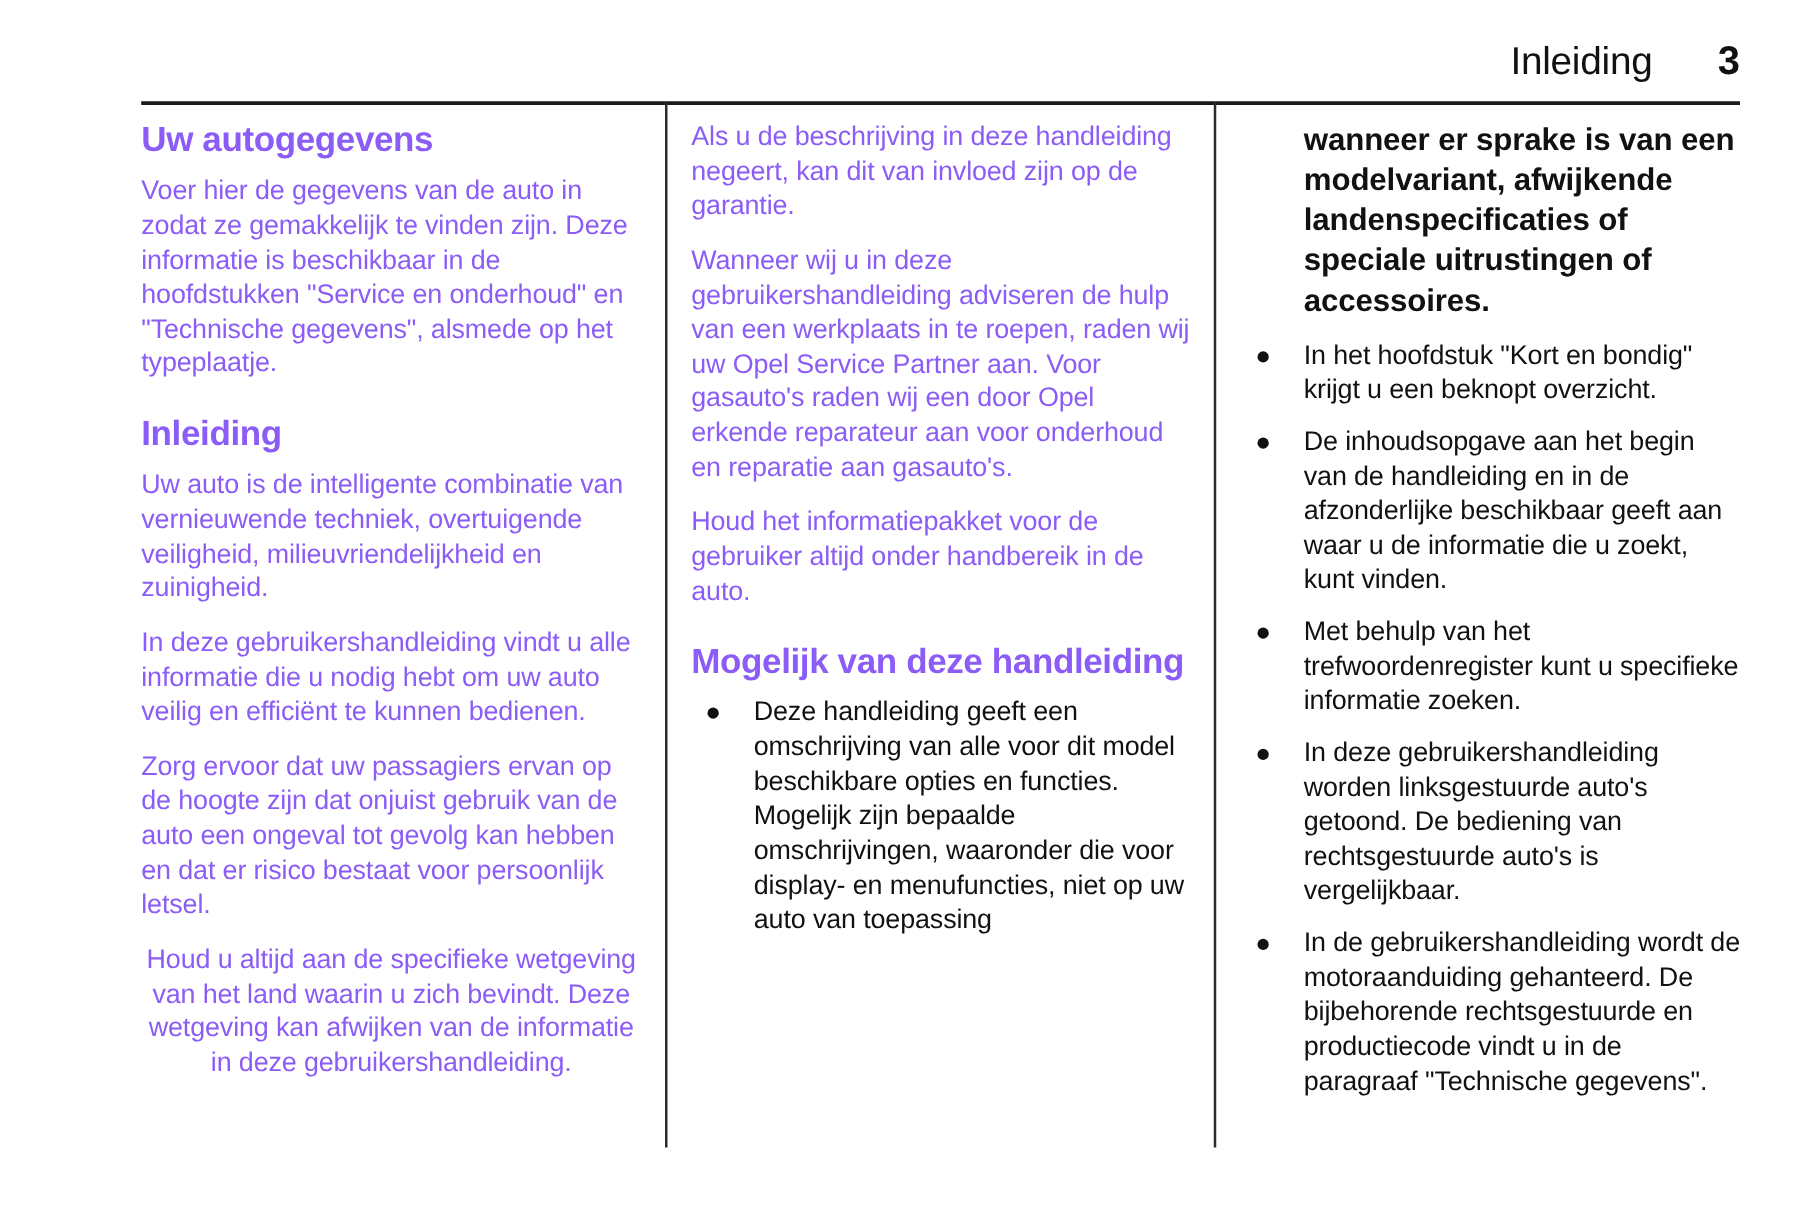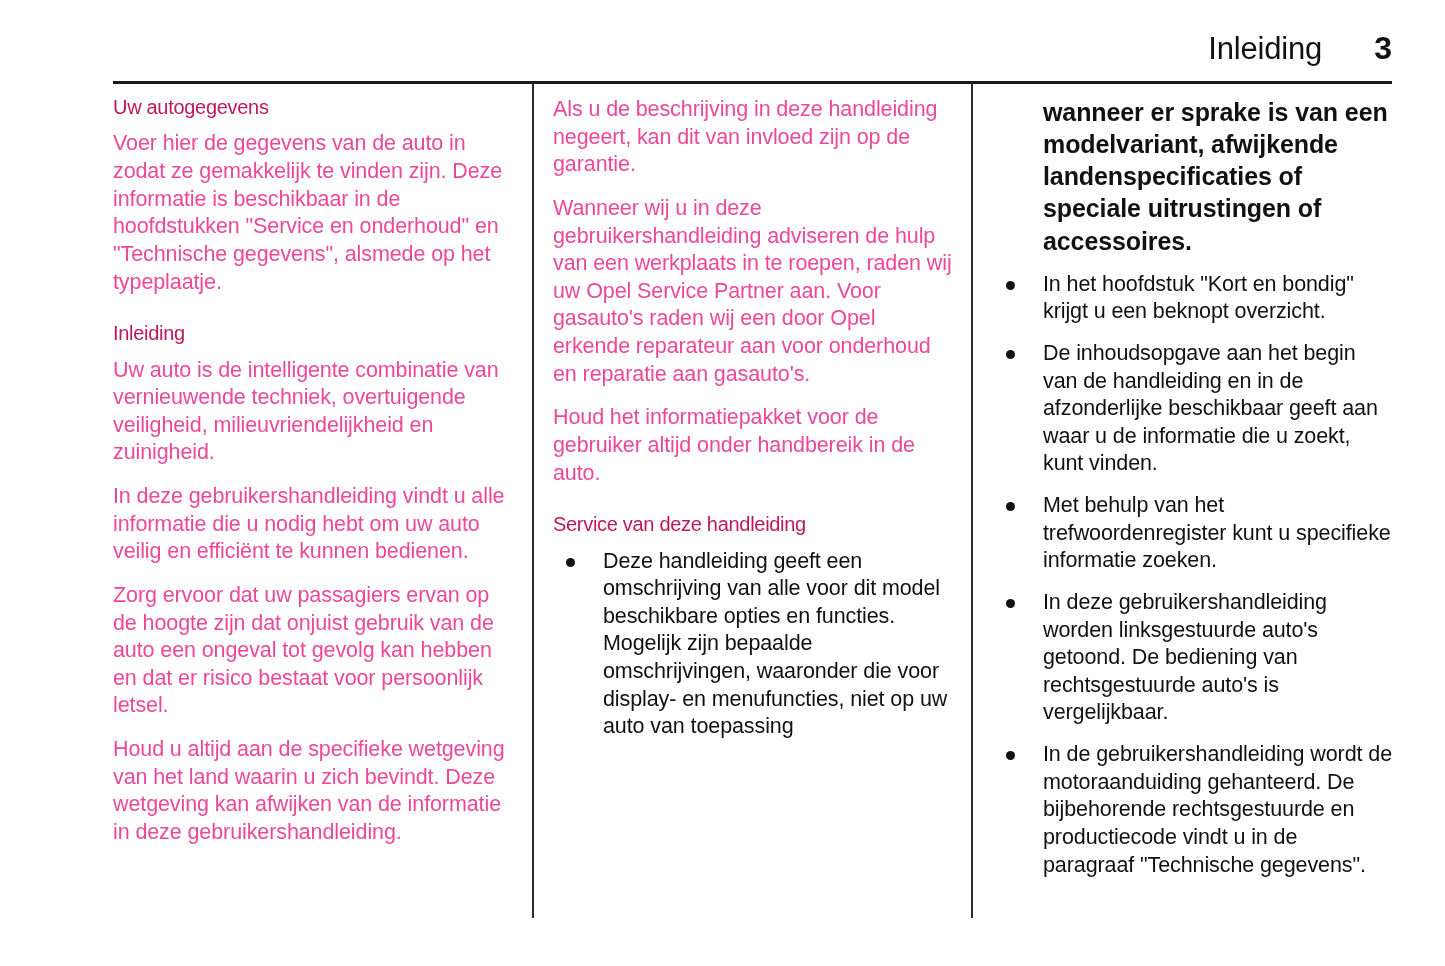--- a/index.html
+++ b/index.html
@@ -85,39 +85,39 @@
   .column {
     position: absolute;
     top: 0;
     width: 400px;
   }
   .column.c1 { left: 113px; }
   .column.c2 { left: 553px; }
   .column.c3 { left: 993px; }
 
   h2.section-heading {
-    font-size: 20px;
-    font-weight: 400;
+    font-size: 28px;
+    font-weight: 700;
     line-height: 1.12;
     margin: 0 0 12px 0;
     letter-spacing: -0.3px;
-    color: #be185d;
+    color: #8b5cf6;
   }
   h2.section-heading.spaced-top {
     margin-top: 26px;
   }
 
   p.body-par {
     font-size: 21.5px;
     line-height: 1.285;
     margin: 0 0 16px 0;
-    color: #ec4899;
+    color: #8b5cf6;
     letter-spacing: -0.1px;
   }
-  p.body-par:last-child { margin-bottom: 0; }
+  p.body-par:last-child { margin-bottom: 0; text-align: center; }
 
   ul.bullet-list {
     list-style: none;
     margin: 0;
     padding: 0;
   }
   ul.bullet-list > li {
     position: relative;
     padding-left: 50px;
     margin-bottom: 14px;
@@ -176,21 +176,21 @@
       <p class="body-par">In deze gebruikershandleiding vindt u alle informatie die u nodig hebt om uw auto veilig en efficiënt te kunnen bedienen.</p>
       <p class="body-par">Zorg ervoor dat uw passagiers ervan op de hoogte zijn dat onjuist gebruik van de auto een ongeval tot gevolg kan hebben en dat er risico bestaat voor persoonlijk letsel.</p>
       <p class="body-par">Houd u altijd aan de specifieke wetgeving van het land waarin u zich bevindt. Deze wetgeving kan afwijken van de informatie in deze gebruikershandleiding.</p>
     </div>
 
     <div class="column c2">
       <p class="body-par">Als u de beschrijving in deze handleiding negeert, kan dit van invloed zijn op de garantie.</p>
       <p class="body-par">Wanneer wij u in deze gebruikershandleiding adviseren de hulp van een werkplaats in te roepen, raden wij uw Opel Service Partner aan. Voor gasauto's raden wij een door Opel erkende reparateur aan voor onderhoud en reparatie aan gasauto's.</p>
       <p class="body-par">Houd het informatiepakket voor de gebruiker altijd onder handbereik in de auto.</p>
 
-      <h2 class="section-heading spaced-top">Service van deze handleiding</h2>
+      <h2 class="section-heading spaced-top">Mogelijk van deze handleiding</h2>
 
       <ul class="bullet-list">
         <li>
           <span class="bullet-dot"></span><span>Deze handleiding geeft een omschrijving van alle voor dit model beschikbare opties en functies. </span><span class="bold-run">Mogelijk zijn bepaalde omschrijvingen, waaronder die voor display- en menufuncties, niet op uw auto van toepassing</span>
         </li>
       </ul>
     </div>
 
     <div class="column c3">
       <div class="continuation">wanneer er sprake is van een modelvariant, afwijkende landenspecificaties of speciale uitrustingen of accessoires.</div>

